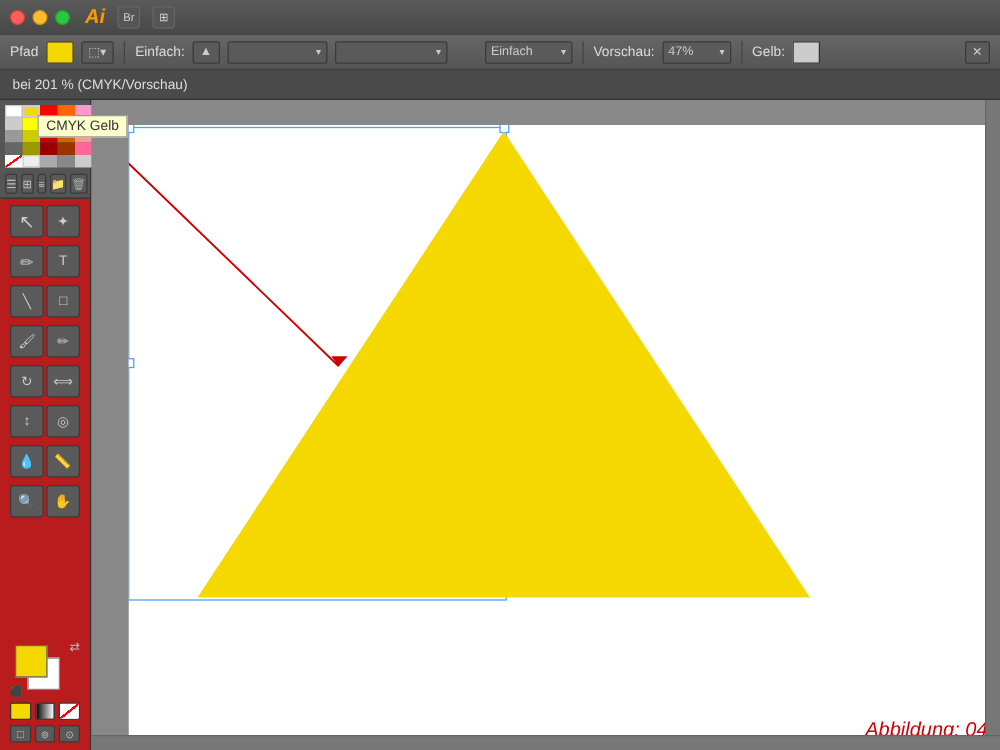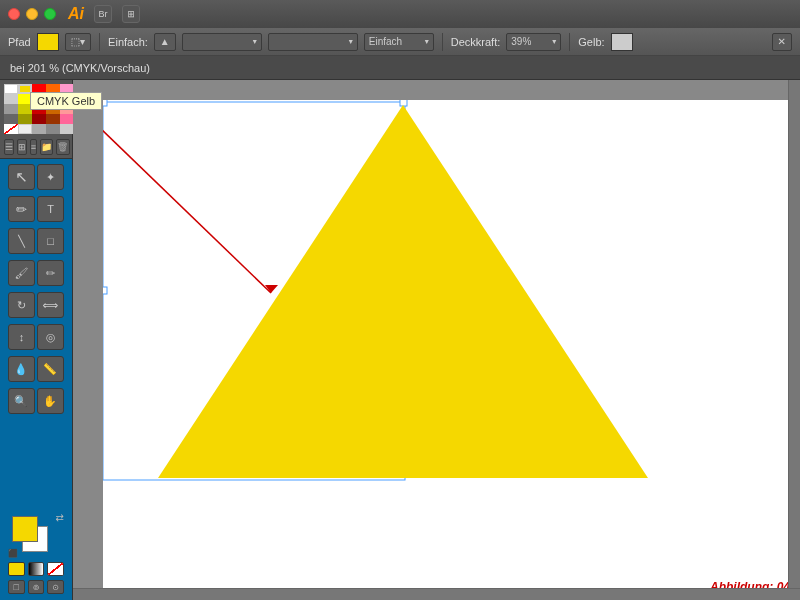--- a/index.html
+++ b/index.html
@@ -92,21 +92,21 @@
 
     
     #main {
       display: flex;
       height: calc(600px - 28px - 28px - 24px);
     }
 
     
     #left-toolbar {
       width: 73px;
-      background: #0369a1;
+      background: #b91c1c;
       border-right: 1px solid #333;
       display: flex;
       flex-direction: column;
     }
 
     
     #swatches-panel {
       background: #555;
       border-bottom: 1px solid #333;
       position: relative;
@@ -199,24 +199,23 @@
       position: absolute;
       top: 20px; left: 30px;
       right: 0; bottom: 0;
       background: white;
     }
     
     .caption {
       position: absolute;
       bottom: 6px;
       right: 10px;
-      font-size: 12px;
+      font-size: 16px;
       color: #cc0000;
       font-style: italic;
-      font-weight: bold;
     }
     
     .scrollbar-v {
       position: absolute;
       right: 0; top: 0; bottom: 0;
       width: 12px;
       background: #777;
       border-left: 1px solid #666;
     }
     .scrollbar-h {
@@ -241,24 +240,24 @@
 
 <div id="toolbar">
   <span class="toolbar-label">Pfad</span>
   <div class="toolbar-color-swatch"></div>
   <div class="toolbar-btn">⬚▾</div>
   <div class="toolbar-separator"></div>
   <span class="toolbar-label">Einfach:</span>
   <div class="toolbar-btn">▲</div>
   <div class="toolbar-dropdown" style="min-width:80px;"></div>
   <div class="toolbar-dropdown" style="min-width:90px;"></div>
-  <div class="toolbar-dropdown" style="min-width:70px;">Einfach</div>
+  <div class="toolbar-dropdown" style="min-width:70px;margin-left:24px;">Einfach</div>
   <div class="toolbar-separator"></div>
-  <span class="toolbar-label">Deckkraft:</span>
-  <div class="toolbar-dropdown" style="min-width:55px;">39%</div>
+  <span class="toolbar-label">Vorschau:</span>
+  <div class="toolbar-dropdown" style="min-width:55px;">47%</div>
   <div class="toolbar-separator"></div>
   <span class="toolbar-label">Gelb:</span>
   <div class="toolbar-color-swatch" style="background:#ccc;"></div>
   <div class="toolbar-btn" style="margin-left:auto;">✕</div>
 </div>
 
 <div id="doc-tab">
   <span>bei 201 % (CMYK/Vorschau)</span>
 </div>
 

